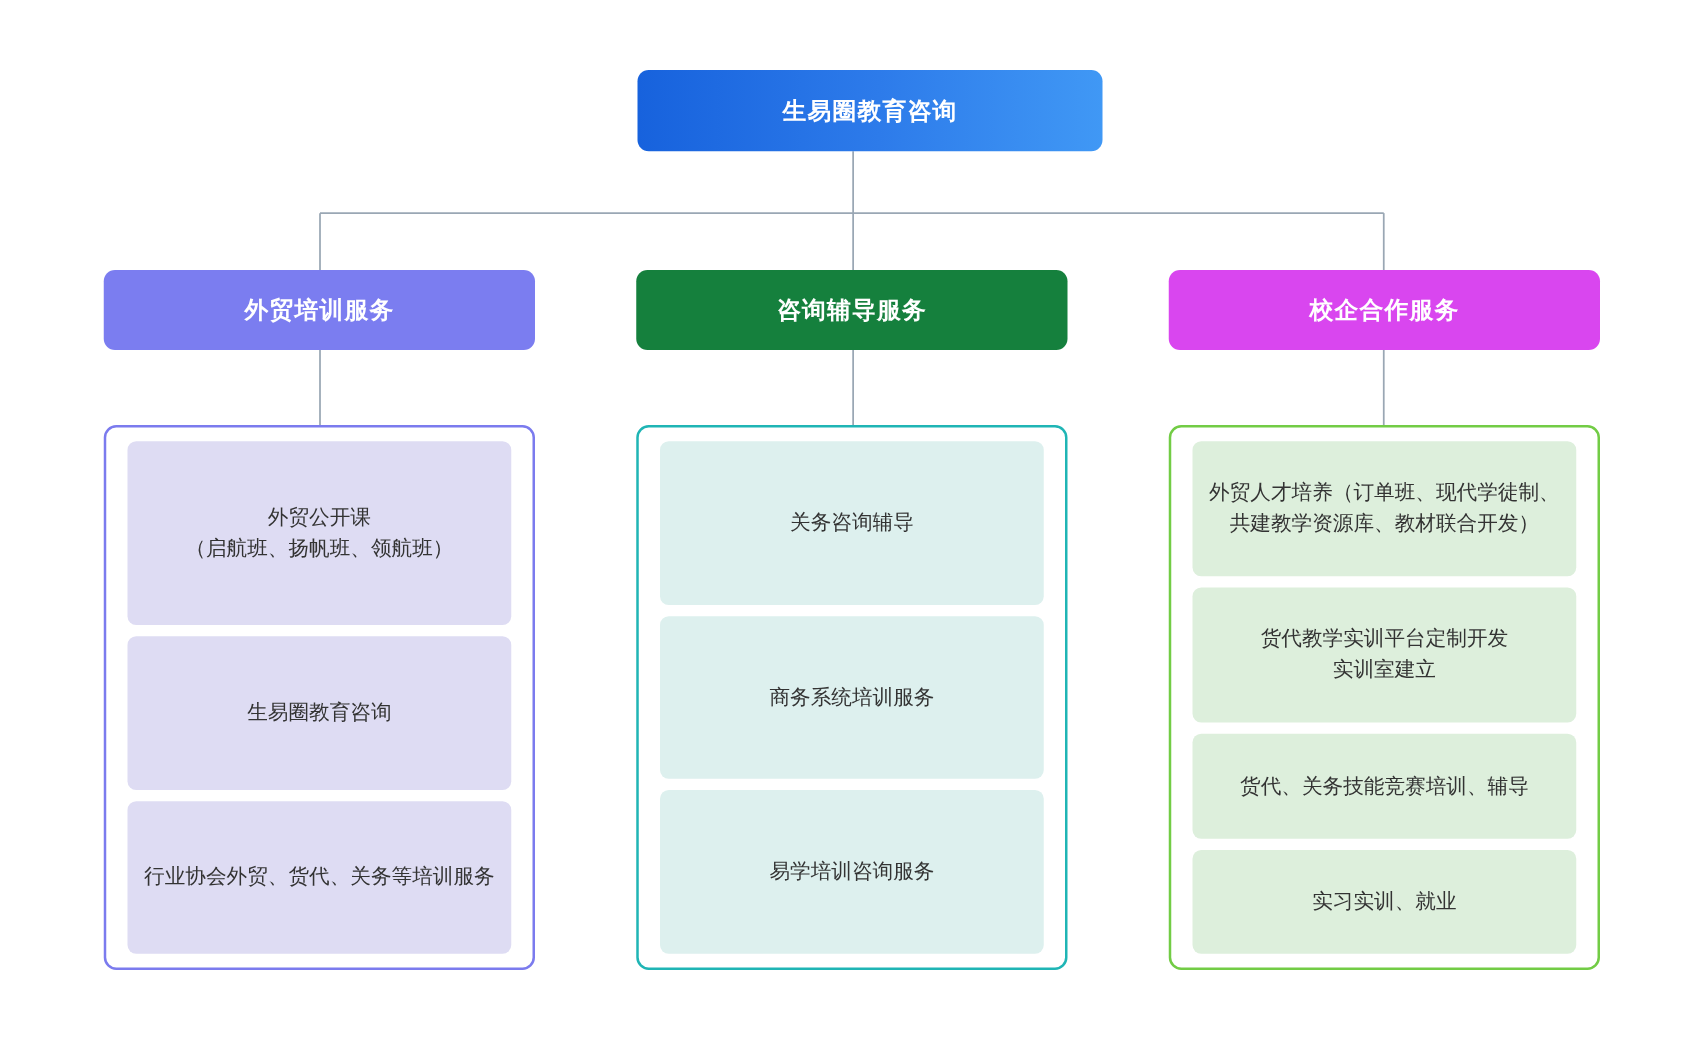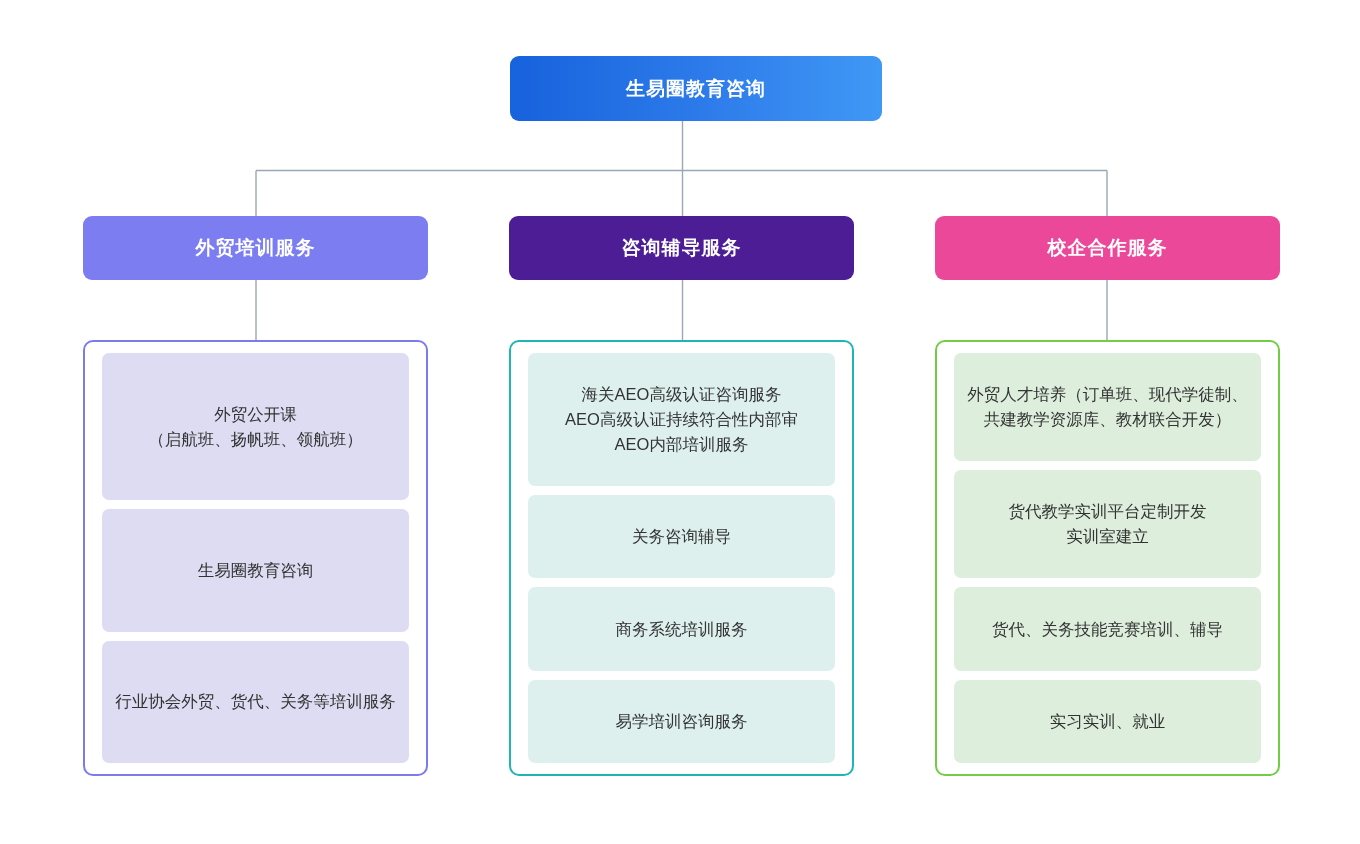--- a/index.html
+++ b/index.html
@@ -74,22 +74,22 @@
     box-sizing: border-box;
   }
   .branch-header-title {
     color: #ffffff;
     font-size: 19px;
     font-weight: bold;
     letter-spacing: 1px;
   }
 
   .branch-1 .branch-header { background: #7b7df0; }
-  .branch-2 .branch-header { background: #4c1d95; }
-  .branch-3 .branch-header { background: #ec4899; }
+  .branch-2 .branch-header { background: #15803d; }
+  .branch-3 .branch-header { background: #d946ef; }
 
   
   .items-box {
     position: absolute;
     top: 124px;
     left: 0;
     width: 345px;
     height: 436px;
     border-radius: 10px;
     border: 2px solid #14b8a6;
@@ -167,25 +167,20 @@
       </div>
     </div>
   </div>
 
   <div class="branch branch-2">
     <div class="branch-header">
       <span class="branch-header-title">咨询辅导服务</span>
     </div>
     <div class="items-box">
       <div class="item">
-        <span class="item-text">海关AEO高级认证咨询服务
-AEO高级认证持续符合性内部审
-AEO内部培训服务</span>
-      </div>
-      <div class="item">
         <span class="item-text">关务咨询辅导</span>
       </div>
       <div class="item">
         <span class="item-text">商务系统培训服务</span>
       </div>
       <div class="item">
         <span class="item-text">易学培训咨询服务</span>
       </div>
     </div>
   </div>

